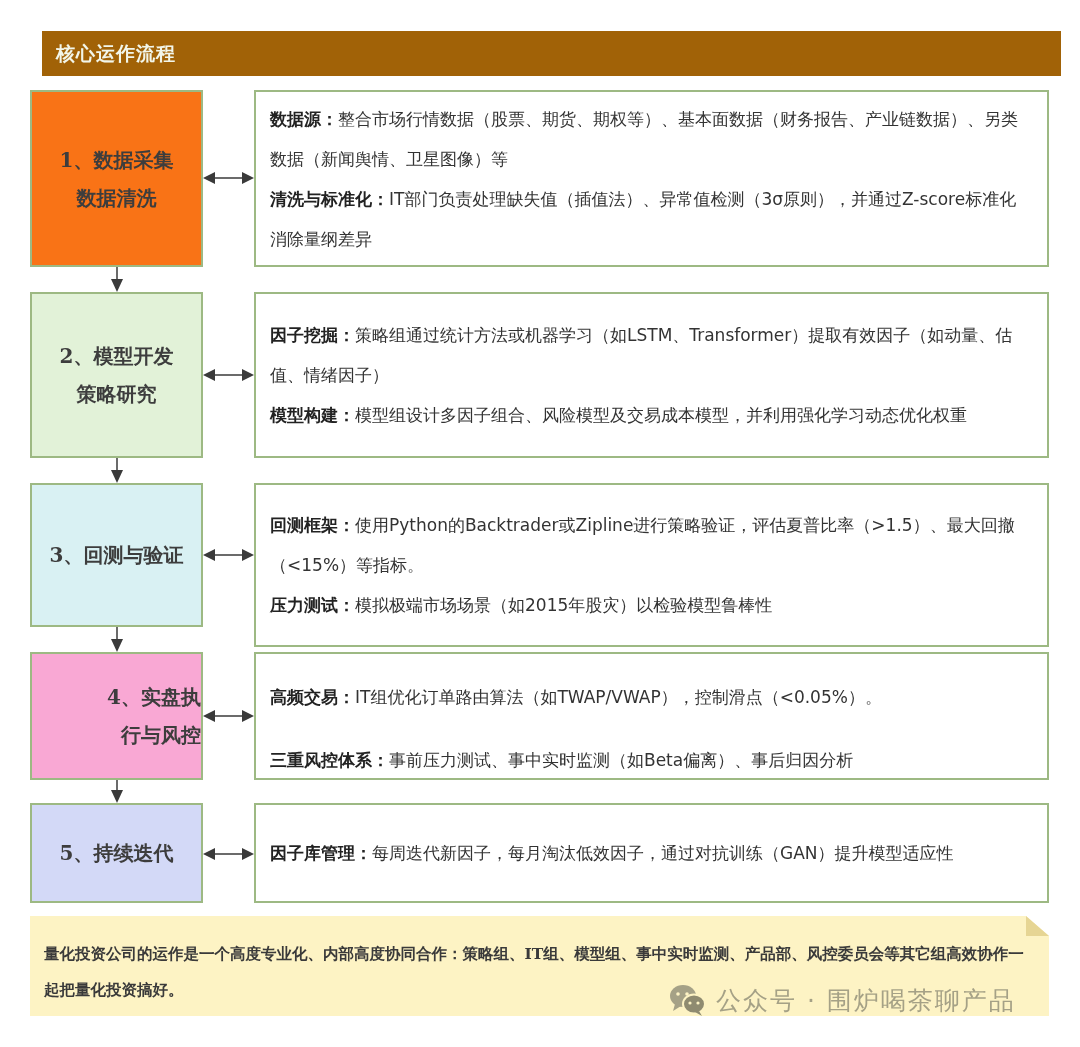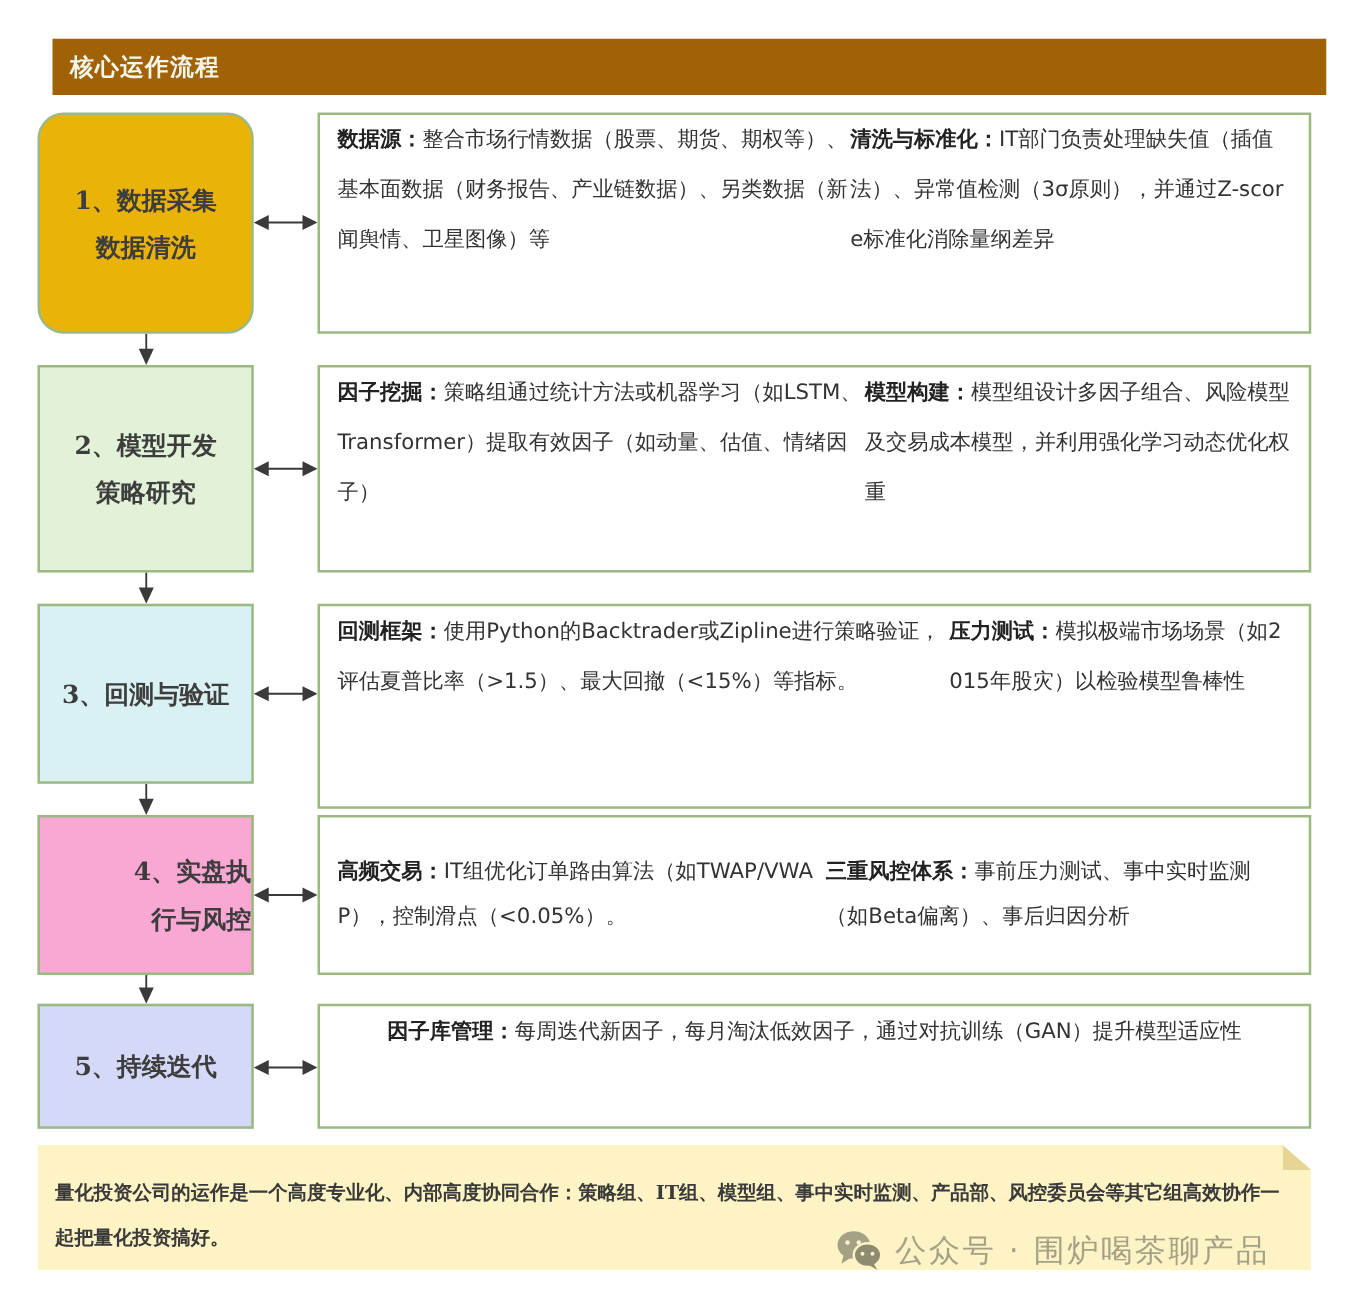--- a/index.html
+++ b/index.html
@@ -22,21 +22,21 @@
     text-align: center;
   }
   .step-line {
     font-family: "DejaVu Serif", "Liberation Serif", serif; font-weight: bold;
     font-size: 20px; color: #3d3d3d; line-height: 38px; white-space: nowrap;
   }
 
   .detail {
     position: absolute; left: 254px; width: 795px;
     border: 2px solid #9db983; background: #ffffff;
-    padding: 0 14px; display: flex; justify-content: center;
+    padding: 0 14px; display: flex; flex-direction: column; justify-content: center;
   }
   .detail p {
     font-size: 17px; line-height: 40px; color: #333; word-break: break-all;
   }
   .detail .label { font-weight: bold; color: #222; }
 
   .h-arrow {
     position: absolute; left: 203px; width: 51px; height: 14px;
   }
   .v-arrow {
@@ -67,21 +67,21 @@
     font-size: 25px; color: #a5a186; letter-spacing: 2px; white-space: nowrap;
   }
 </style>
 </head>
 <body>
 
 <div class="header">
   <span class="header-title">核心运作流程</span>
 </div>
 
-<div class="step" style="top:90px;height:177px;background:#eab308;border-radius:21px;">
+<div class="step" style="top:90px;height:177px;background:#f97316;">
   <div class="step-line">1、数据采集</div>
   <div class="step-line">数据清洗</div>
 </div>
 <svg class="h-arrow" style="top:171px;" viewBox="0 0 51 14">
   <line x1="8" y1="7" x2="43" y2="7" stroke="#3a3a3a" stroke-width="1.5"></line>
   <polygon points="0,7 12,1 12,13" fill="#3a3a3a"></polygon>
   <polygon points="51,7 39,1 39,13" fill="#3a3a3a"></polygon>
 </svg>
 <div class="detail" style="top:90px;height:177px;">
   <p><span class="label">数据源：</span><span>整合市场行情数据（股票、期货、期权等）、基本面数据（财务报告、产业链数据）、另类数据（新闻舆情、卫星图像）等</span></p>

